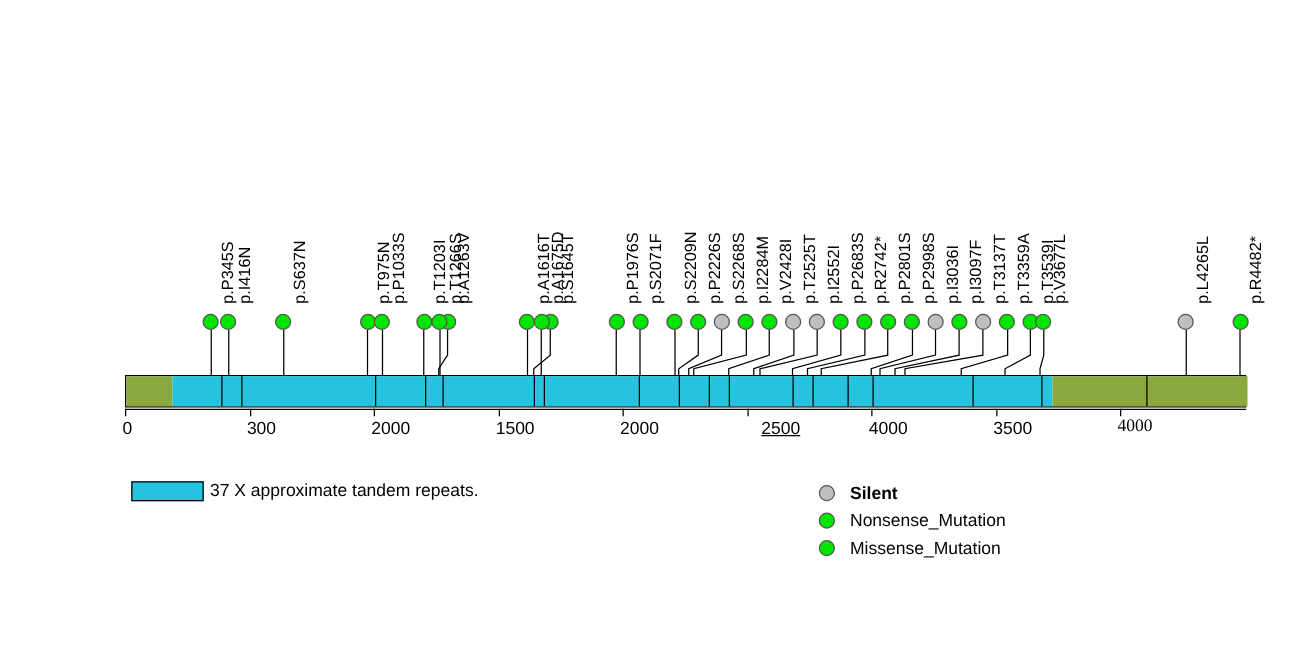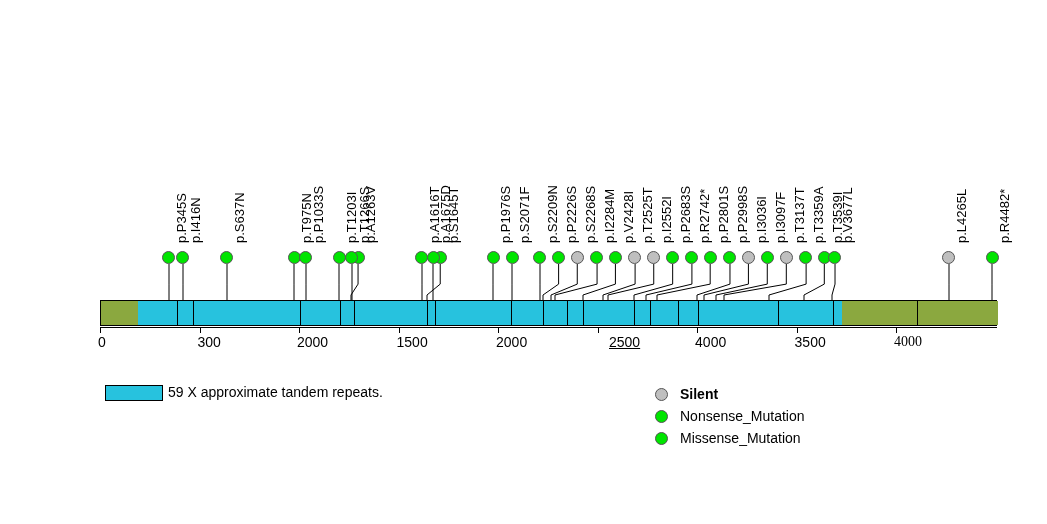--- a/index.html
+++ b/index.html
@@ -247,21 +247,21 @@
       <div class="tick" style="left: 697.071px; top: 327px;"></div>
       <div class="ticklbl" style="left: 697.071px; top: 334px; margin-left: -2px;">4000</div>
       <div class="tick" style="left: 796.583px; top: 327px;"></div>
       <div class="ticklbl" style="left: 796.583px; top: 334px; margin-left: -2px;">3500</div>
       <div class="tick" style="left: 896.095px; top: 327px;"></div>
       <div class="ticklbl" style="left: 896.095px; top: 334px; margin-left: -2px; font-family: Liberation Serif, serif;">4000</div>
     </div>
 
   <div id="legend-domain">
     <div class="legend-swatch" style="left: 105px; top: 385px; width: 58px; height: 16px; background: rgb(39, 194, 222);"></div>
-    <div class="legend-text" style="left:168px;top:384px;">59 X approximate tandem repeats.</div>
+    <div class="legend-text" style="left:168px;top:384px;">37 X approximate tandem repeats.</div>
   </div>
 
   <div id="legend-mutations">
       <div class="legend-dot" style="left: 655px; top: 388px; background: rgb(191, 191, 191);"></div>
       <div class="legend-text" style="left: 680px; top: 386px; font-weight: bold;">Silent</div>
       <div class="legend-dot" style="left: 655px; top: 410px; background: rgb(0, 229, 0);"></div>
       <div class="legend-text" style="left: 680px; top: 408px;">Nonsense_Mutation</div>
       <div class="legend-dot" style="left: 655px; top: 432px; background: rgb(0, 229, 0);"></div>
       <div class="legend-text" style="left: 680px; top: 430px;">Missense_Mutation</div>
     </div>

